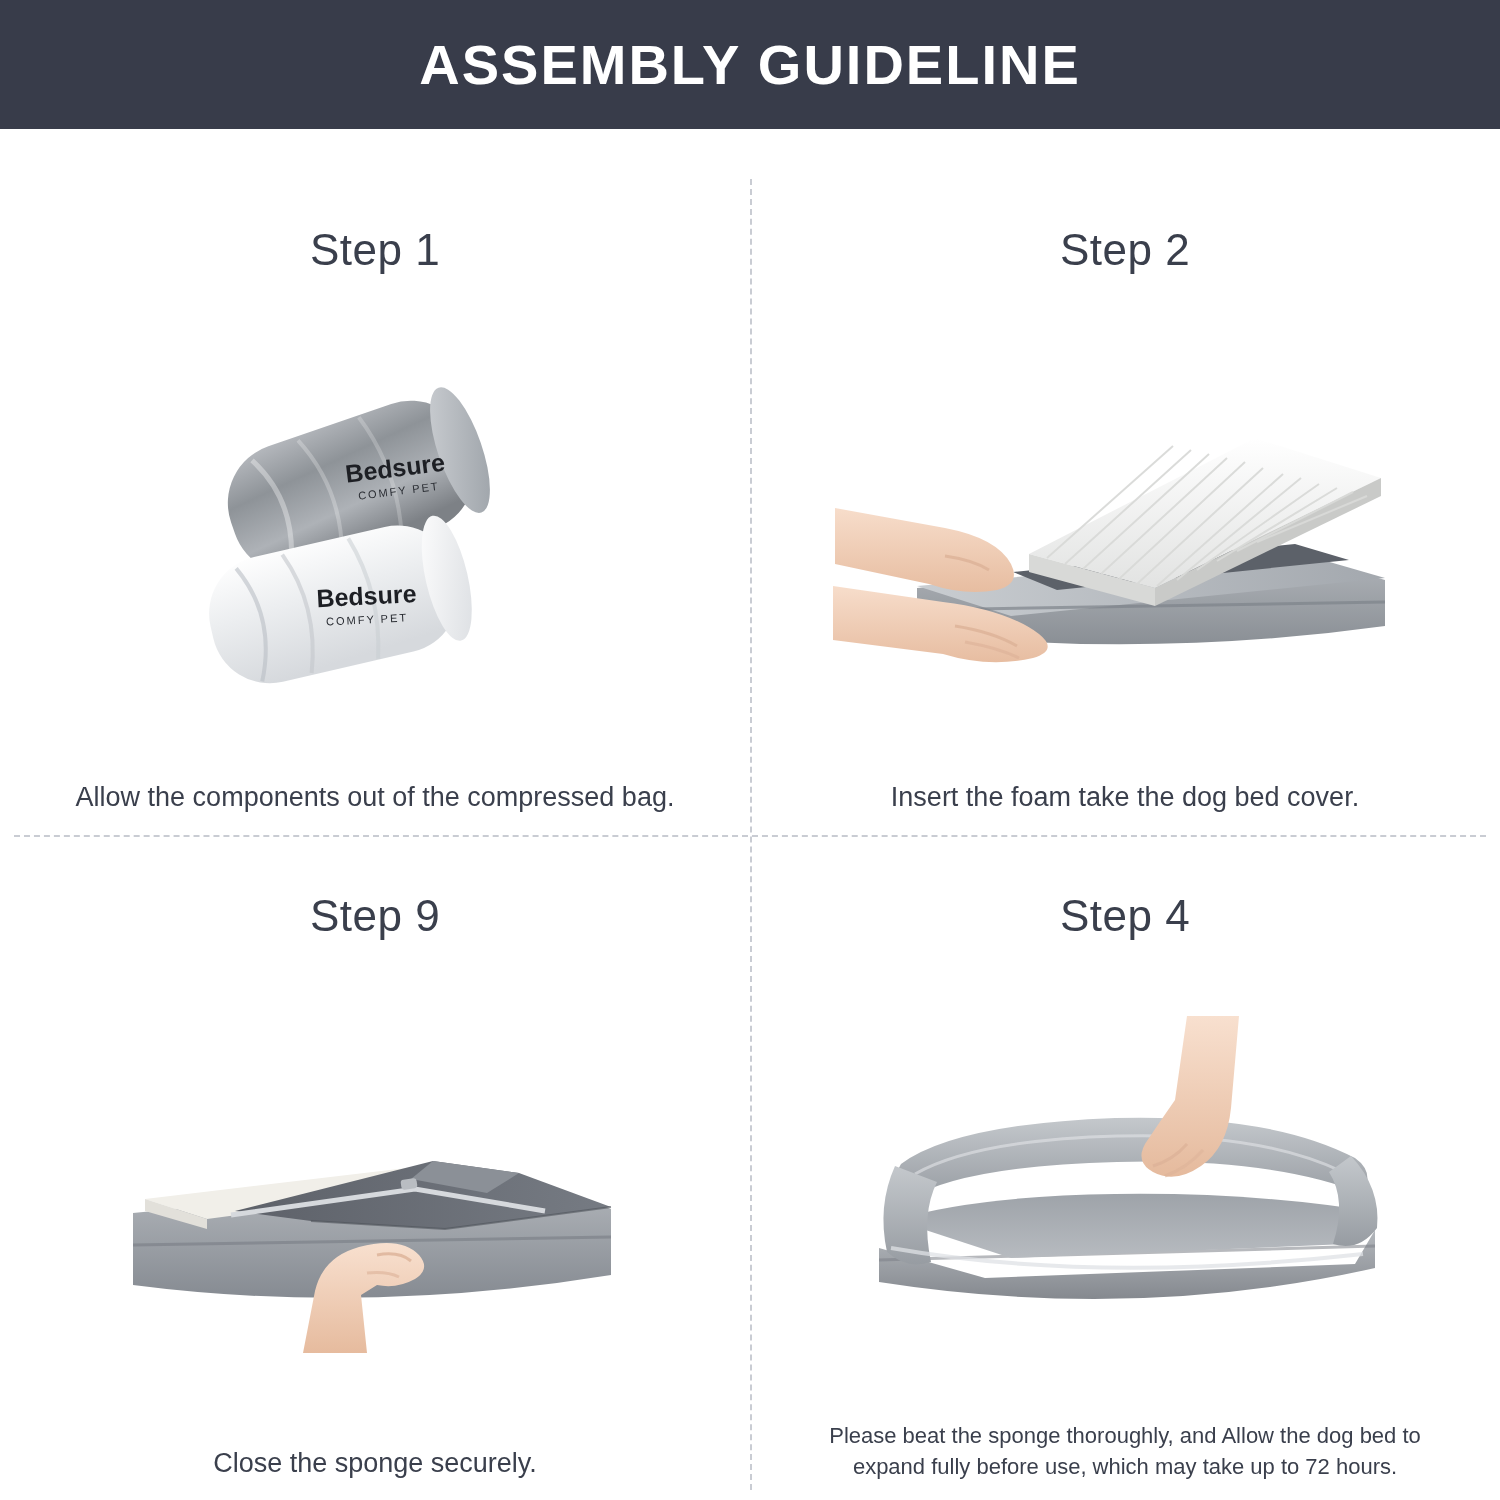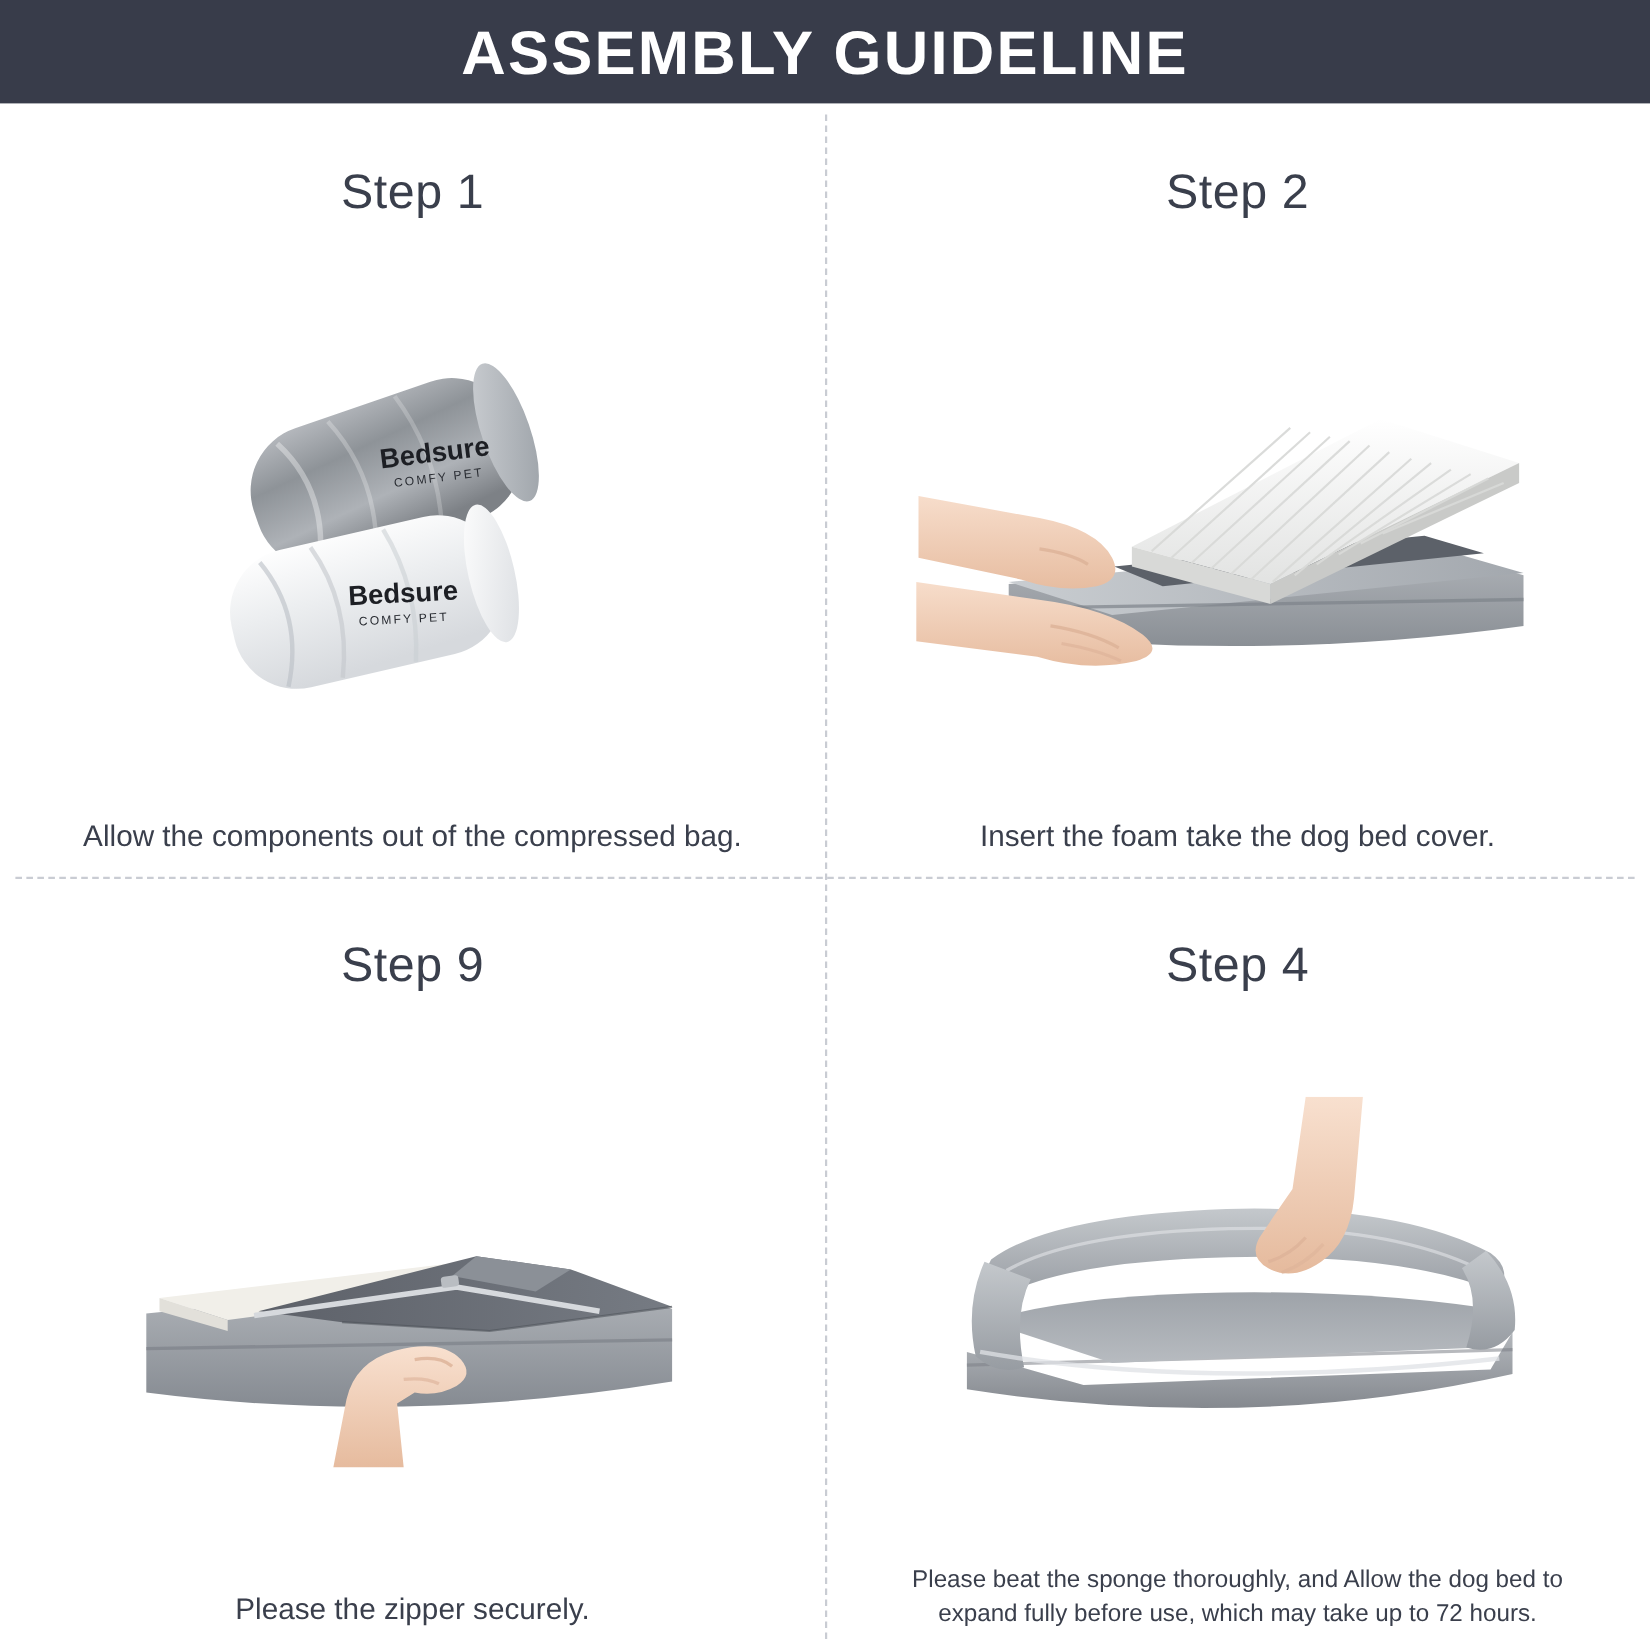--- a/index.html
+++ b/index.html
@@ -17,41 +17,42 @@
   .page {
     width: 1500px;
     height: 1500px;
     position: relative;
     background: #ffffff;
     display: flex;
     flex-direction: column;
   }
   
   .header {
-    height: 94px;
+    height: 129px;
     background: #383c4a;
     display: flex;
     align-items: center;
     justify-content: center;
     flex: 0 0 auto;
   }
   .header-title {
     color: #ffffff;
     font-size: 56px;
     font-weight: bold;
     letter-spacing: 2px;
     text-align: center;
   }
   
   .grid {
     flex: 1 1 auto;
     display: grid;
     grid-template-columns: 1fr 1fr;
     grid-template-rows: 1fr 1fr;
     position: relative;
+    margin-top: 40px;
   }
   .v-divider {
     position: absolute;
     left: 750px;
     top: 10px;
     bottom: 10px;
     width: 0;
     border-left: 2px dashed #c9ccd3;
   }
   .h-divider {
@@ -259,21 +260,21 @@
           <path d="M116 182 L300 156 L430 178" stroke="#d6d9dd" stroke-width="5" fill="none"></path>
           <rect x="286" y="146" width="16" height="10" rx="3" fill="#b9bdc2" transform="rotate(-8 294 151)"></rect>
 
           <g>
             <path d="M188 320 L200 258 Q208 224 244 214 Q286 203 304 222 Q316 236 300 246 Q282 256 262 252 L246 262 L252 320 Z" fill="url(#skin3)"></path>
             <path d="M262 222 q22 -4 34 6" stroke="#dcb197" stroke-width="3" fill="none" opacity="0.8"></path>
             <path d="M252 240 q20 -2 32 4" stroke="#dcb197" stroke-width="3" fill="none" opacity="0.6"></path>
           </g>
         </svg>
       </div>
-      <div class="caption">Please the zipper securely.</div>
+      <div class="caption">Close the sponge securely.</div>
     </div>
 
     <div class="cell">
       <div class="step-title">Step 4</div>
       <div class="art">
         <svg width="580" height="330" viewBox="0 0 580 330">
           <defs>
             <linearGradient id="bolster4" x1="0" y1="0" x2="0" y2="1">
               <stop offset="0%" stop-color="#c4c8cc"></stop>
               <stop offset="100%" stop-color="#979ca2"></stop>

